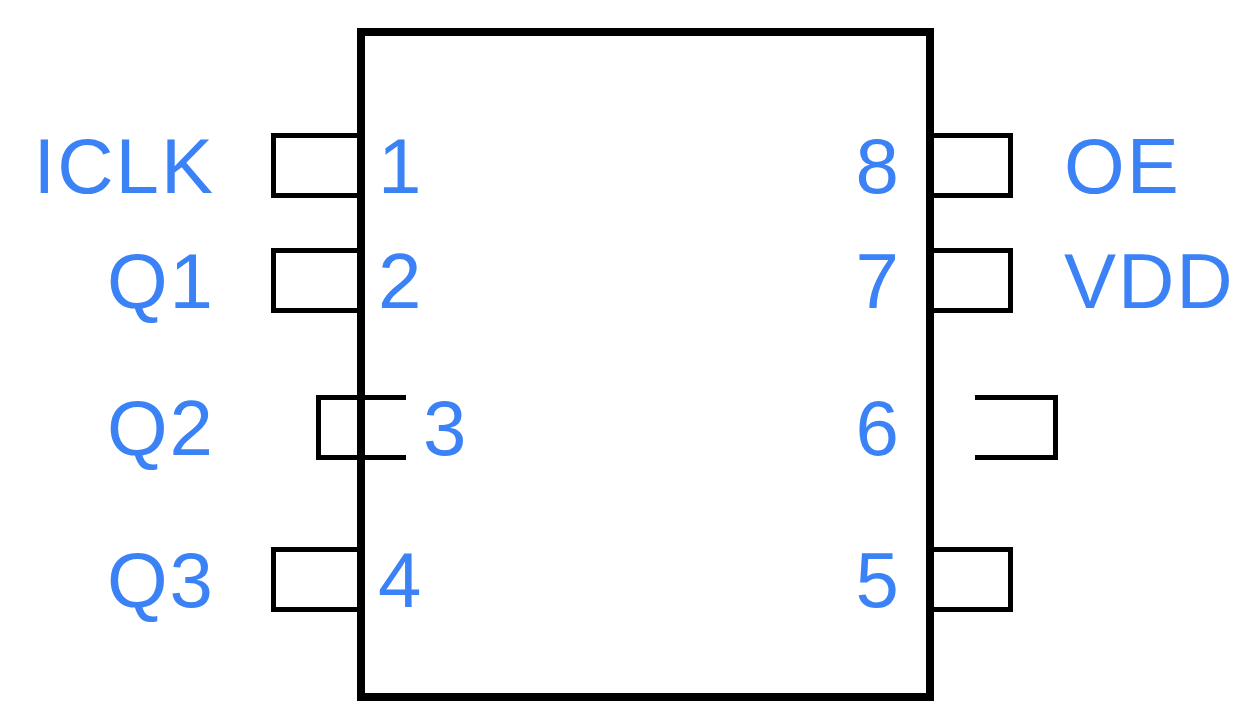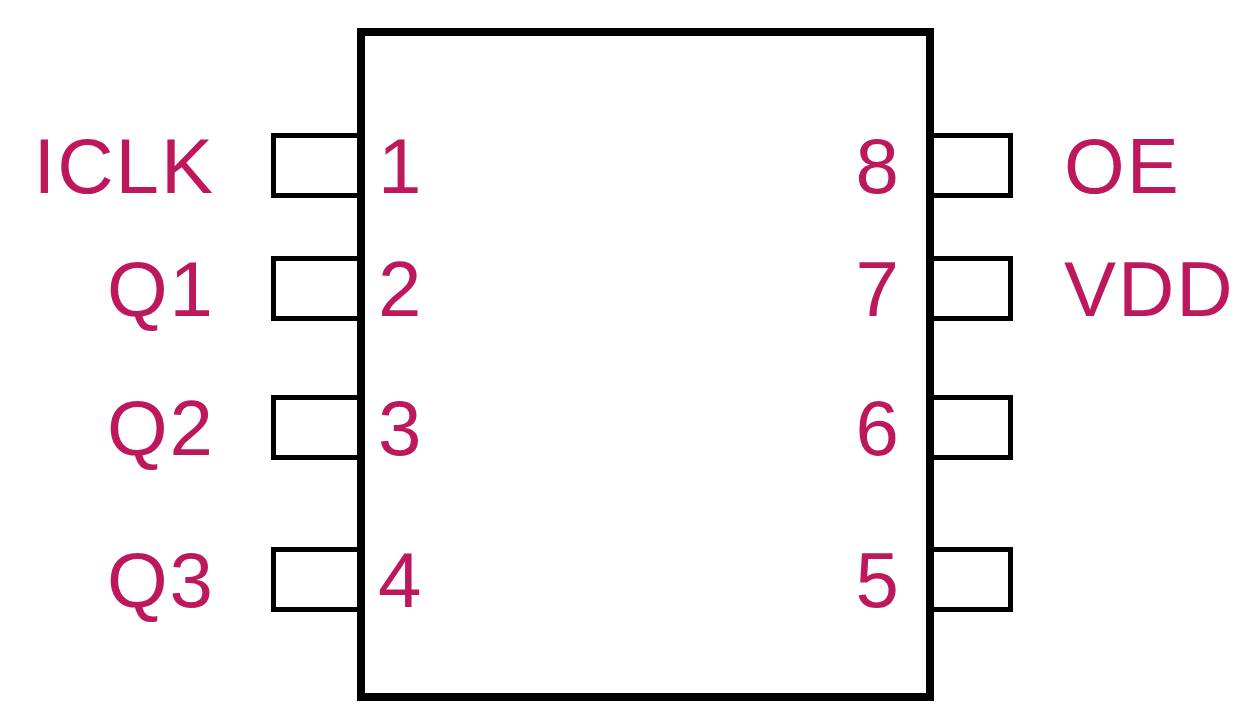--- a/index.html
+++ b/index.html
@@ -41,34 +41,34 @@
     border-right: none;
   }
   .pin-box.right {
     left: 930px;
     width: 83px;
     border: 5px solid #000000;
     border-left: none;
   }
   
   .r0 { top: 133px; }
-  .r1 { top: 256px; }
-  .r2 { top: 395px; }
+  .r1 { top: 248px; }
+  .r2 { top: 395px; margin-left: 45px; }
   .r3 { top: 547px; }
   
   .txt {
     position: absolute;
     height: 65px;
     display: flex;
     align-items: center;
     font-size: 78px;
     line-height: 1;
     letter-spacing: 2px;
     white-space: nowrap;
-    color: #be185d;
+    color: #3b82f6;
   }
   .pin-label.left  { right: 1041px; justify-content: flex-end; }
   .pin-label.right { left: 1064px;  justify-content: flex-start; }
   .pin-num.left    { left: 378px;   justify-content: flex-start; }
   .pin-num.right   { right: 355px;  justify-content: flex-end; }
 </style>
 </head>
 <body>
 
 <div class="stage">

